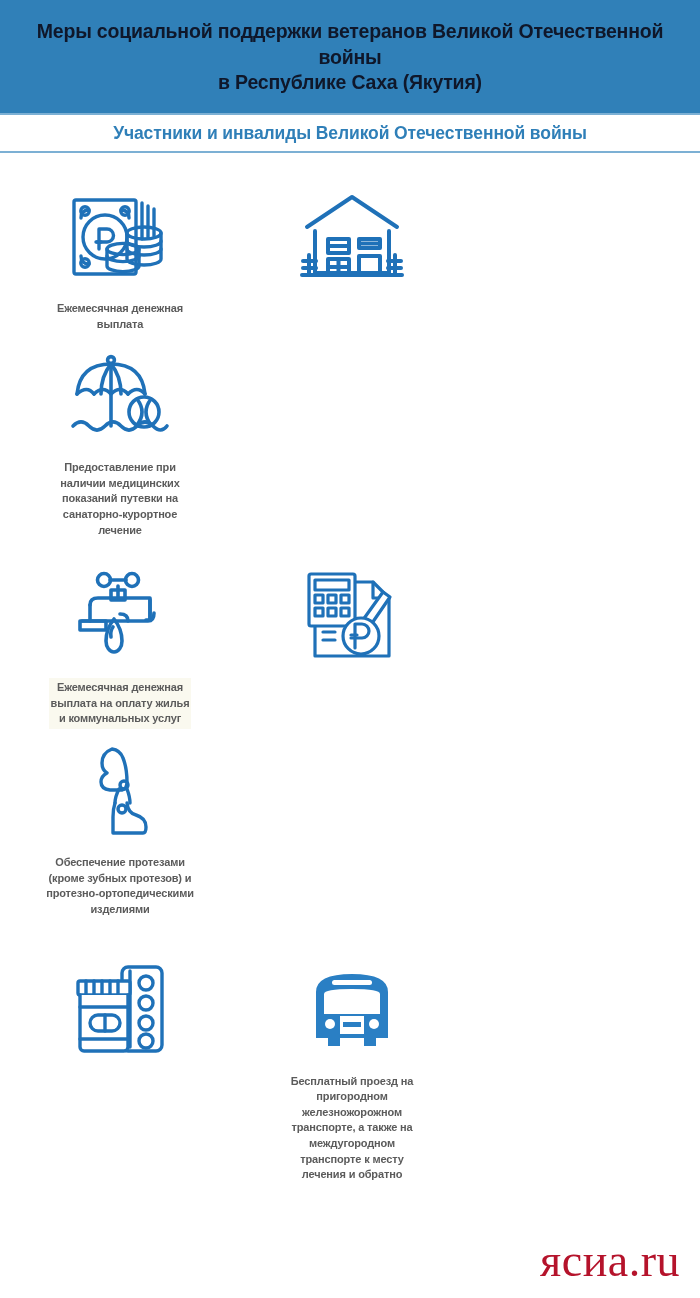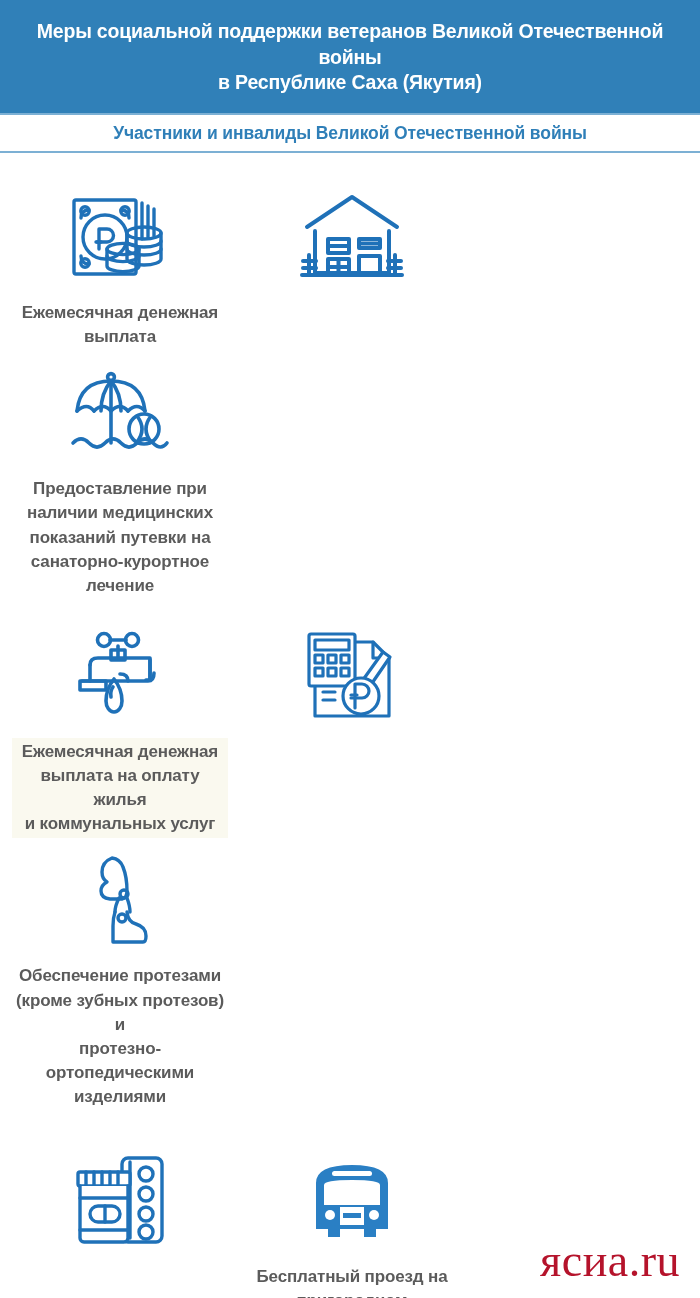--- a/index.html
+++ b/index.html
@@ -21,21 +21,21 @@
     width: 700px;
     background: #3080b8;
     padding: 18px 18px 16px 18px;
     box-sizing: border-box;
     height: 113px;
     display: flex;
     align-items: center;
     justify-content: center;
   }
   .header-title {
-    color: #ffffff;
+    color: #0f172a;
     font-size: 19.5px;
     font-weight: bold;
     line-height: 1.33;
     text-align: center;
     letter-spacing: -0.2px;
     white-space: pre-line;
   }
 
   .subheader-wrap {
     width: 700px;
@@ -75,21 +75,21 @@
   .icon-box {
     height: 108px;
     display: flex;
     align-items: center;
     justify-content: center;
   }
   .icon-box svg { display: block; }
 
   .cell-label {
     margin-top: 8px;
-    font-size: 17px;
+    font-size: 11px;
     font-weight: bold;
     line-height: 1.42;
     color: #5b5b5b;
     text-align: center;
     letter-spacing: -0.15px;
     white-space: pre-line;
     padding: 2px 2px;
   }
   .cell-label.tinted {
     background: #faf9ef;

